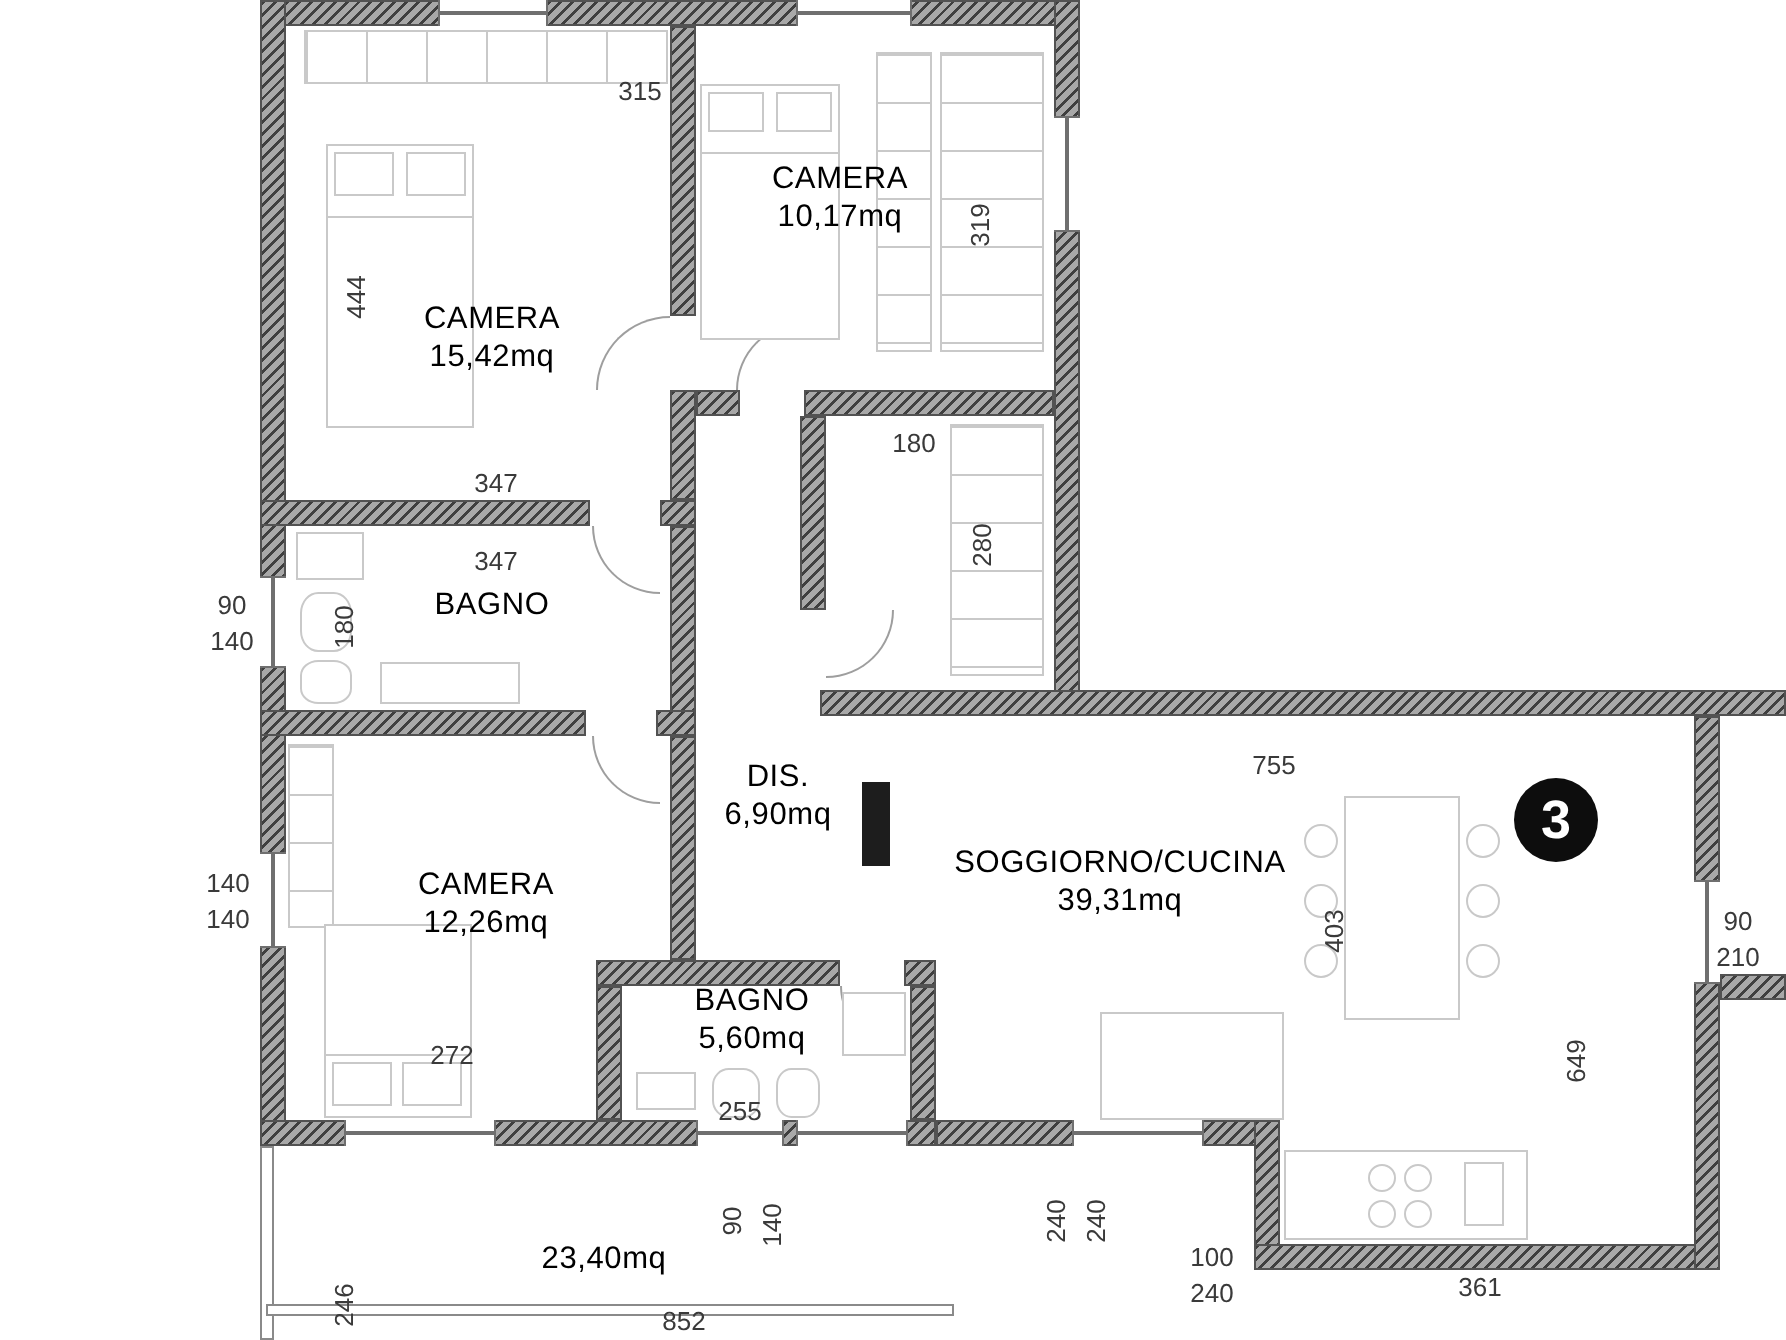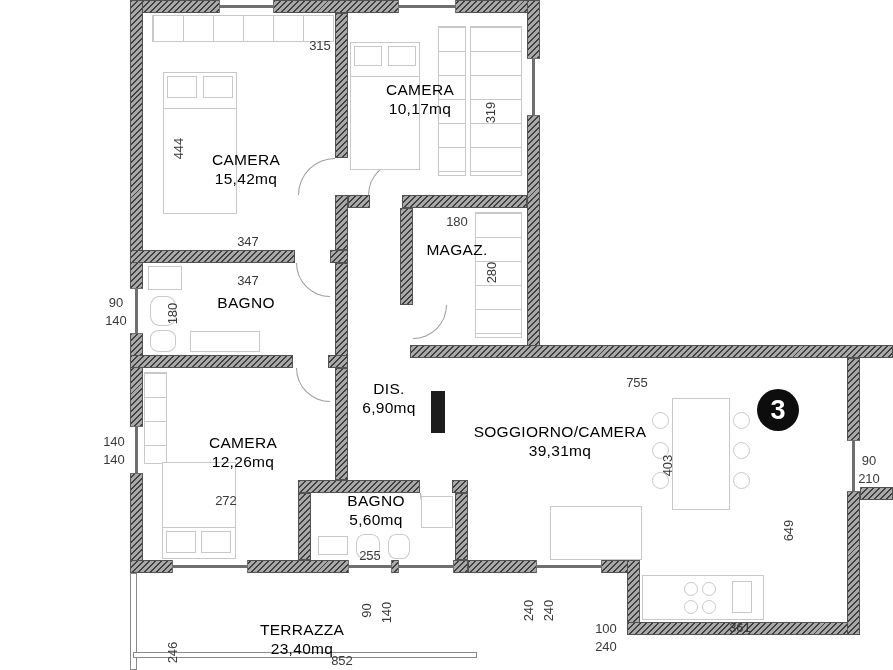--- a/index.html
+++ b/index.html
@@ -130,70 +130,68 @@
 
   <div class="room" style="left:176px;top:150px;width:140px">
     <div>CAMERA</div>
     <div>15,42mq</div>
   </div>
   <div class="room" style="left:350px;top:80px;width:140px">
     <div>CAMERA</div>
     <div>10,17mq</div>
   </div>
   <div class="room" style="left:387px;top:240px;width:140px">
-    <div>MAGAZ.</div>
   </div>
   <div class="room" style="left:176px;top:293px;width:140px">
     <div>BAGNO</div>
   </div>
   <div class="room" style="left:319px;top:379px;width:140px">
     <div>DIS.</div>
     <div>6,90mq</div>
   </div>
   <div class="room" style="left:173px;top:433px;width:140px">
     <div>CAMERA</div>
     <div>12,26mq</div>
   </div>
   <div class="room" style="left:306px;top:491px;width:140px">
     <div>BAGNO</div>
     <div>5,60mq</div>
   </div>
   <div class="room" style="left:460px;top:422px;width:200px">
-    <div>SOGGIORNO/CAMERA</div>
+    <div>SOGGIORNO/CUCINA</div>
     <div>39,31mq</div>
   </div>
   <div class="room" style="left:232px;top:620px;width:140px">
-    <div>TERRAZZA</div>
     <div>23,40mq</div>
   </div>
 
   <div class="dim" style="left:298px;top:38px">315</div>
   <div class="dim v" style="left:468px;top:105px">319</div>
   <div class="dim v" style="left:156px;top:141px">444</div>
   <div class="dim" style="left:226px;top:234px">347</div>
   <div class="dim" style="left:226px;top:273px">347</div>
   <div class="dim" style="left:435px;top:214px">180</div>
   <div class="dim v" style="left:469px;top:265px">280</div>
   <div class="dim" style="left:94px;top:295px">90</div>
   <div class="dim" style="left:94px;top:313px">140</div>
   <div class="dim v" style="left:150px;top:306px">180</div>
   <div class="dim" style="left:92px;top:434px">140</div>
   <div class="dim" style="left:92px;top:452px">140</div>
-  <div class="dim" style="left:204px;top:493px">272</div>
+  <div class="dim" style="left:204px;top:520px">272</div>
   <div class="dim" style="left:348px;top:548px">255</div>
   <div class="dim" style="left:615px;top:375px">755</div>
   <div class="dim v" style="left:645px;top:458px">403</div>
   <div class="dim" style="left:847px;top:453px">90</div>
   <div class="dim" style="left:847px;top:471px">210</div>
   <div class="dim v" style="left:766px;top:523px">649</div>
   <div class="dim v" style="left:344px;top:603px">90</div>
   <div class="dim v" style="left:364px;top:605px">140</div>
   <div class="dim v" style="left:506px;top:603px">240</div>
   <div class="dim v" style="left:526px;top:603px">240</div>
   <div class="dim" style="left:584px;top:621px">100</div>
   <div class="dim" style="left:584px;top:639px">240</div>
-  <div class="dim" style="left:718px;top:620px">361</div>
+  <div class="dim" style="left:718px;top:636px">361</div>
   <div class="dim" style="left:320px;top:653px">852</div>
   <div class="dim v" style="left:150px;top:645px">246</div>
 
   <div class="badge">3</div>
 
 </div>
 
 </body></html>

